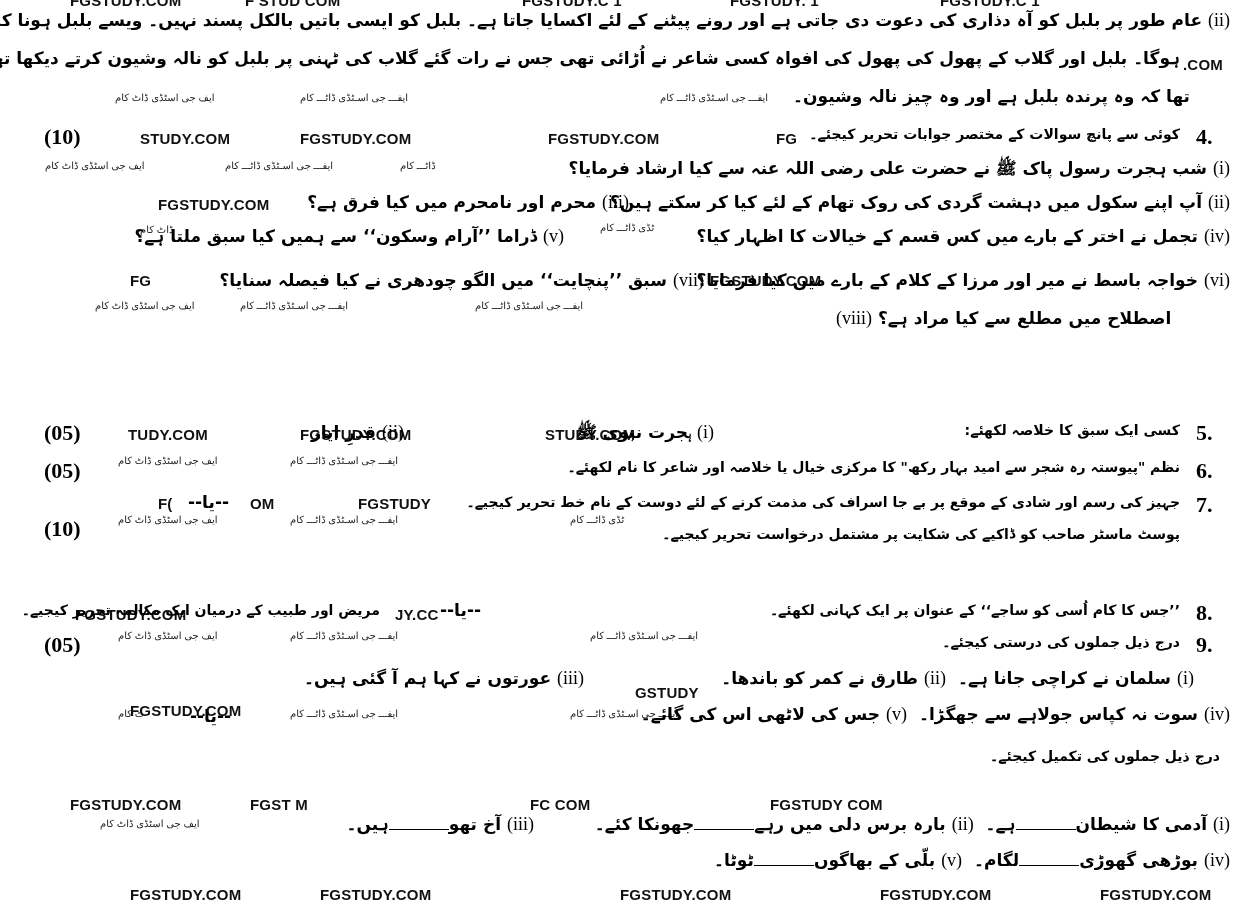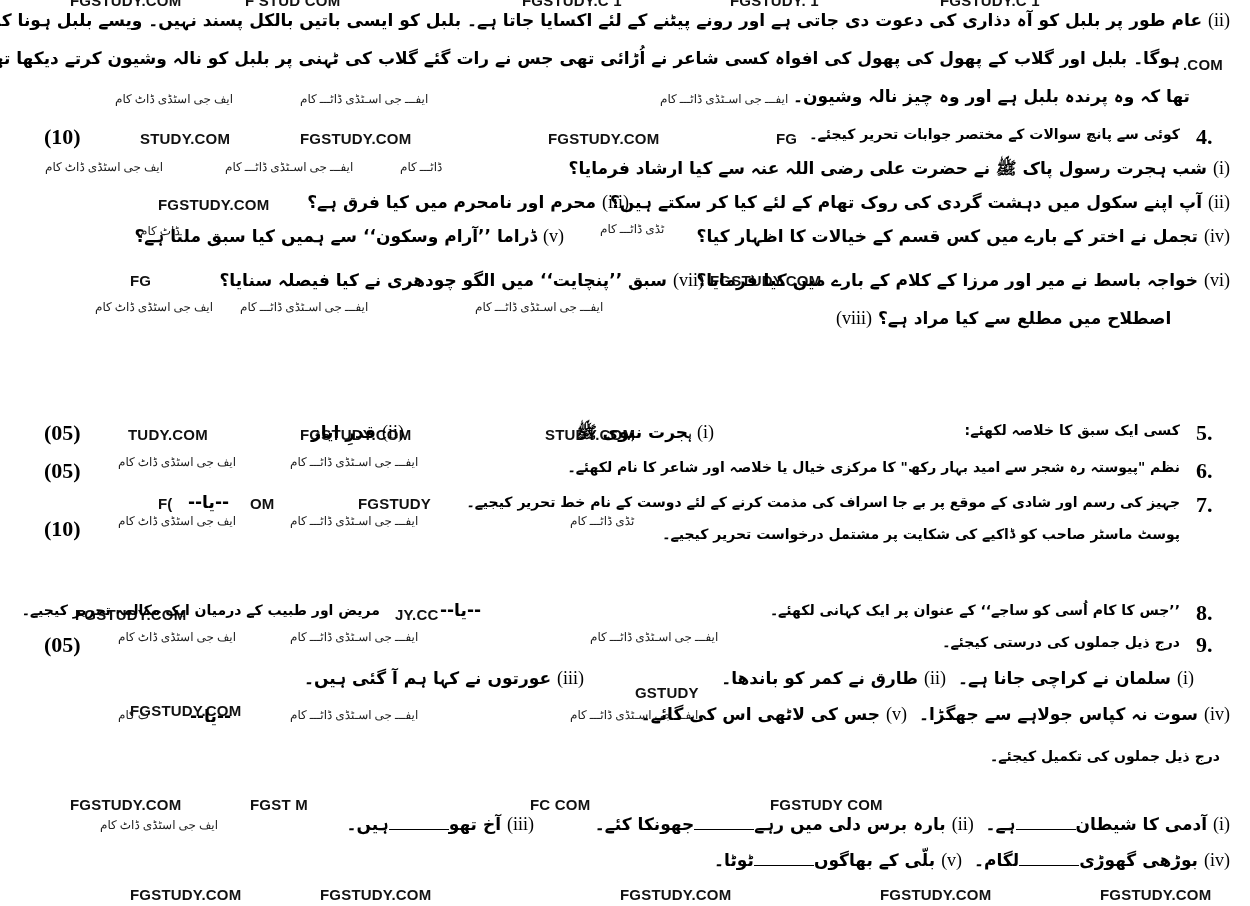--- a/index.html
+++ b/index.html
@@ -4,21 +4,21 @@
 <style>
   html, body { margin: 0; padding: 0; background: #ffffff; }
   body { width: 1250px; height: 906px; position: relative; overflow: hidden; color: #000; font-family: "DejaVu Sans", sans-serif; }
   .abs { position: absolute; white-space: nowrap; }
   .ur { direction: rtl; font-family: "DejaVu Sans", sans-serif; font-size: 17px; font-weight: bold; line-height: 24px; }
   .ur-q { font-size: 14px; }
   .num { font-family: "Liberation Serif", serif; font-weight: bold; font-size: 22px; direction: ltr; }
   .marks { font-family: "Liberation Serif", serif; font-weight: bold; font-size: 22px; direction: ltr; }
   .rn { font-family: "Liberation Serif", serif; font-size: 18px; font-weight: normal; direction: ltr; display: inline-block; margin: 0 6px; }
   .wm { font-family: "Liberation Sans", sans-serif; font-size: 15px; font-weight: bold; color: #111; direction: ltr; letter-spacing: 0.2px; }
-  .wm-ur { direction: rtl; font-family: Liberation Serif, serif; font-size: 12px; color: #222; }
+  .wm-ur { direction: rtl; font-family: Liberation Sans, sans-serif; font-size: 10px; color: #222; }
   .blank { display: inline-block; border-bottom: 1.5px solid #000; width: 60px; height: 14px; vertical-align: baseline; }
 </style>
 </head>
 <body>
 
 <div class="abs wm" style="left:70px;top:-8px;">FGSTUDY.COM</div>
 <div class="abs wm" style="left:245px;top:-8px;">F STUD COM</div>
 <div class="abs wm" style="left:522px;top:-8px;">FGSTUDY.C 1</div>
 <div class="abs wm" style="left:730px;top:-8px;">FGSTUDY. 1</div>
 <div class="abs wm" style="left:940px;top:-8px;">FGSTUDY.C 1</div>

